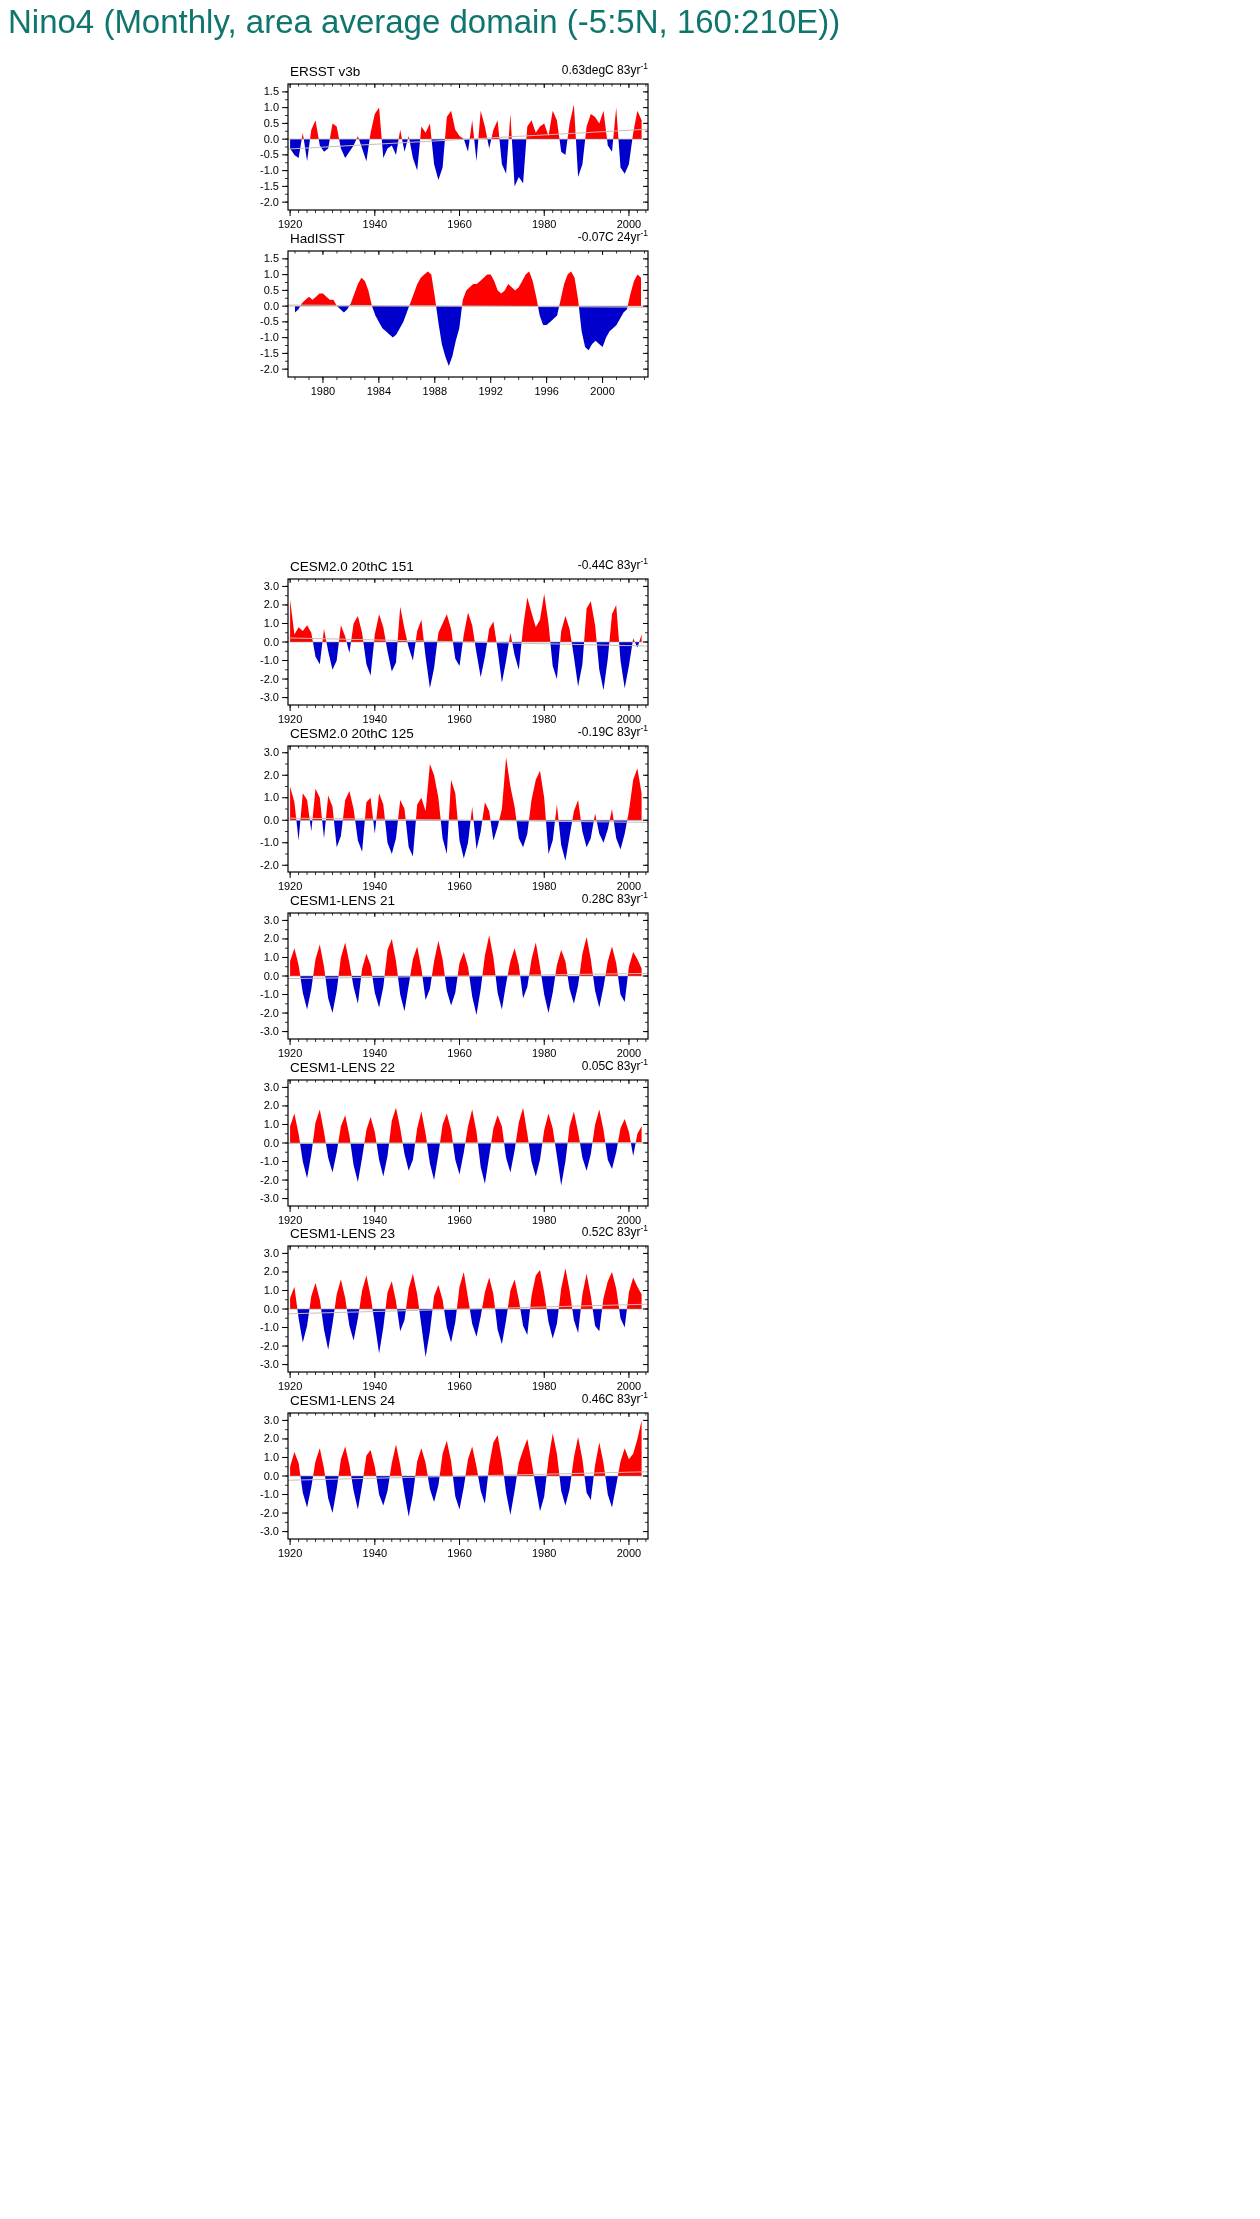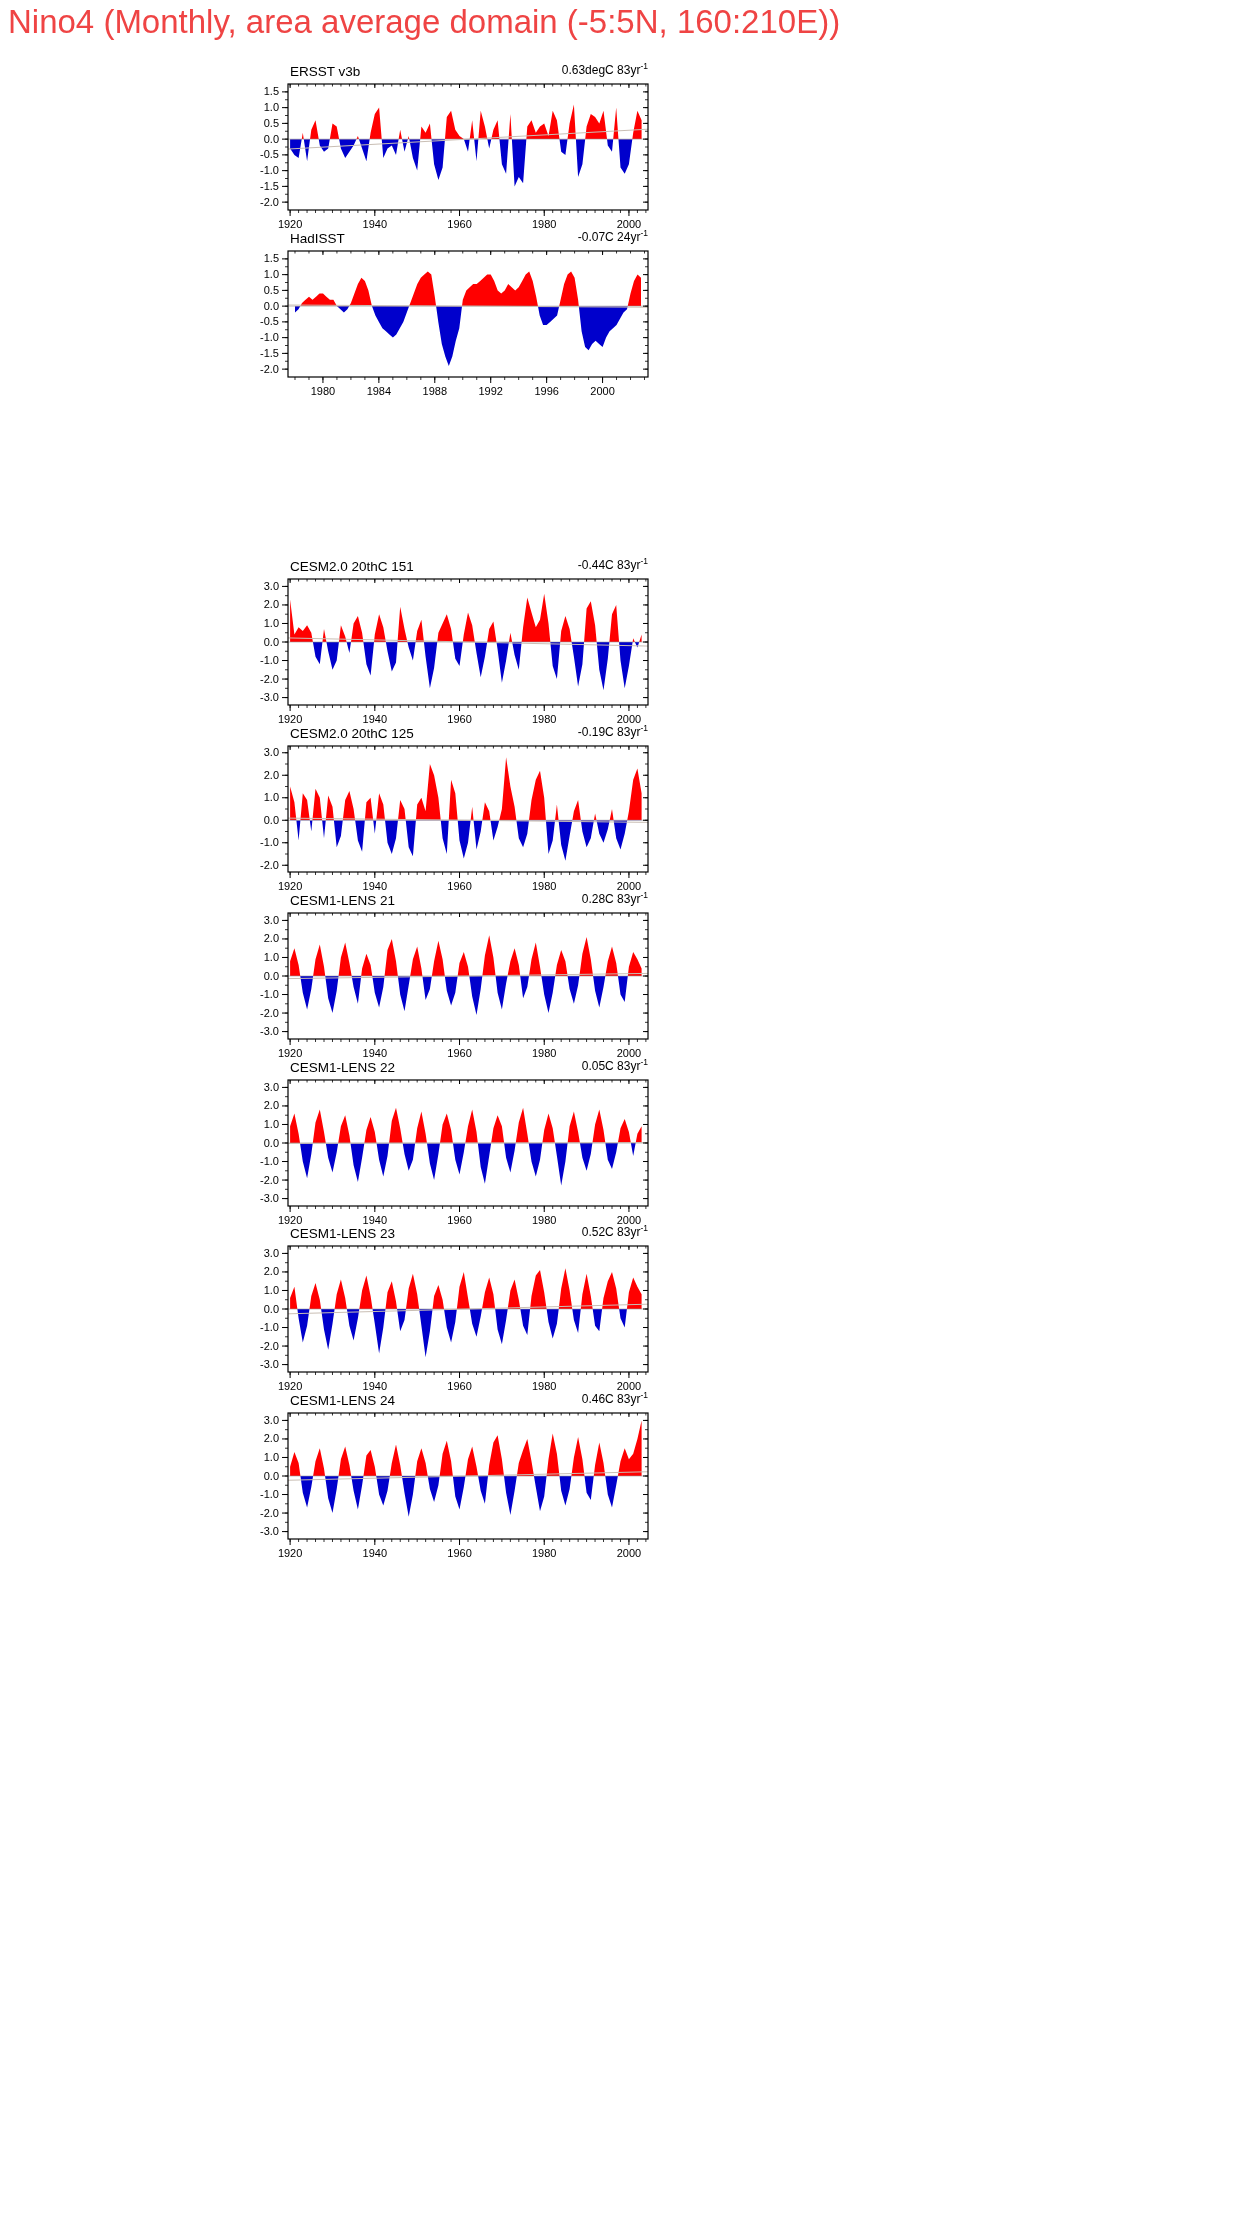--- a/index.html
+++ b/index.html
@@ -1,17 +1,17 @@
 <!DOCTYPE html>
 <html><head>
 <meta charset="utf-8">
 <style>
   html,body{margin:0;padding:0;background:#ffffff;}
   .figure{position:relative;width:1260px;height:2219px;background:#ffffff;overflow:hidden;
-          font-family:"Liberation Sans", sans-serif;color:#ef4444;}
+          font-family:"Liberation Sans", sans-serif;color:#0f766e;}
   .figure-title{position:absolute;left:8px;top:2px;font-size:33px;line-height:40px;white-space:nowrap;}
   .panels{position:absolute;left:0;top:0;width:100%;height:100%;}
   .panel-svg{position:absolute;}
   text{font-family:"Liberation Sans", sans-serif;}
 </style>
 </head>
 <body>
 
 <div class="figure">
   <div class="figure-title">Nino4 (Monthly, area average domain (-5:5N, 160:210E))</div>

